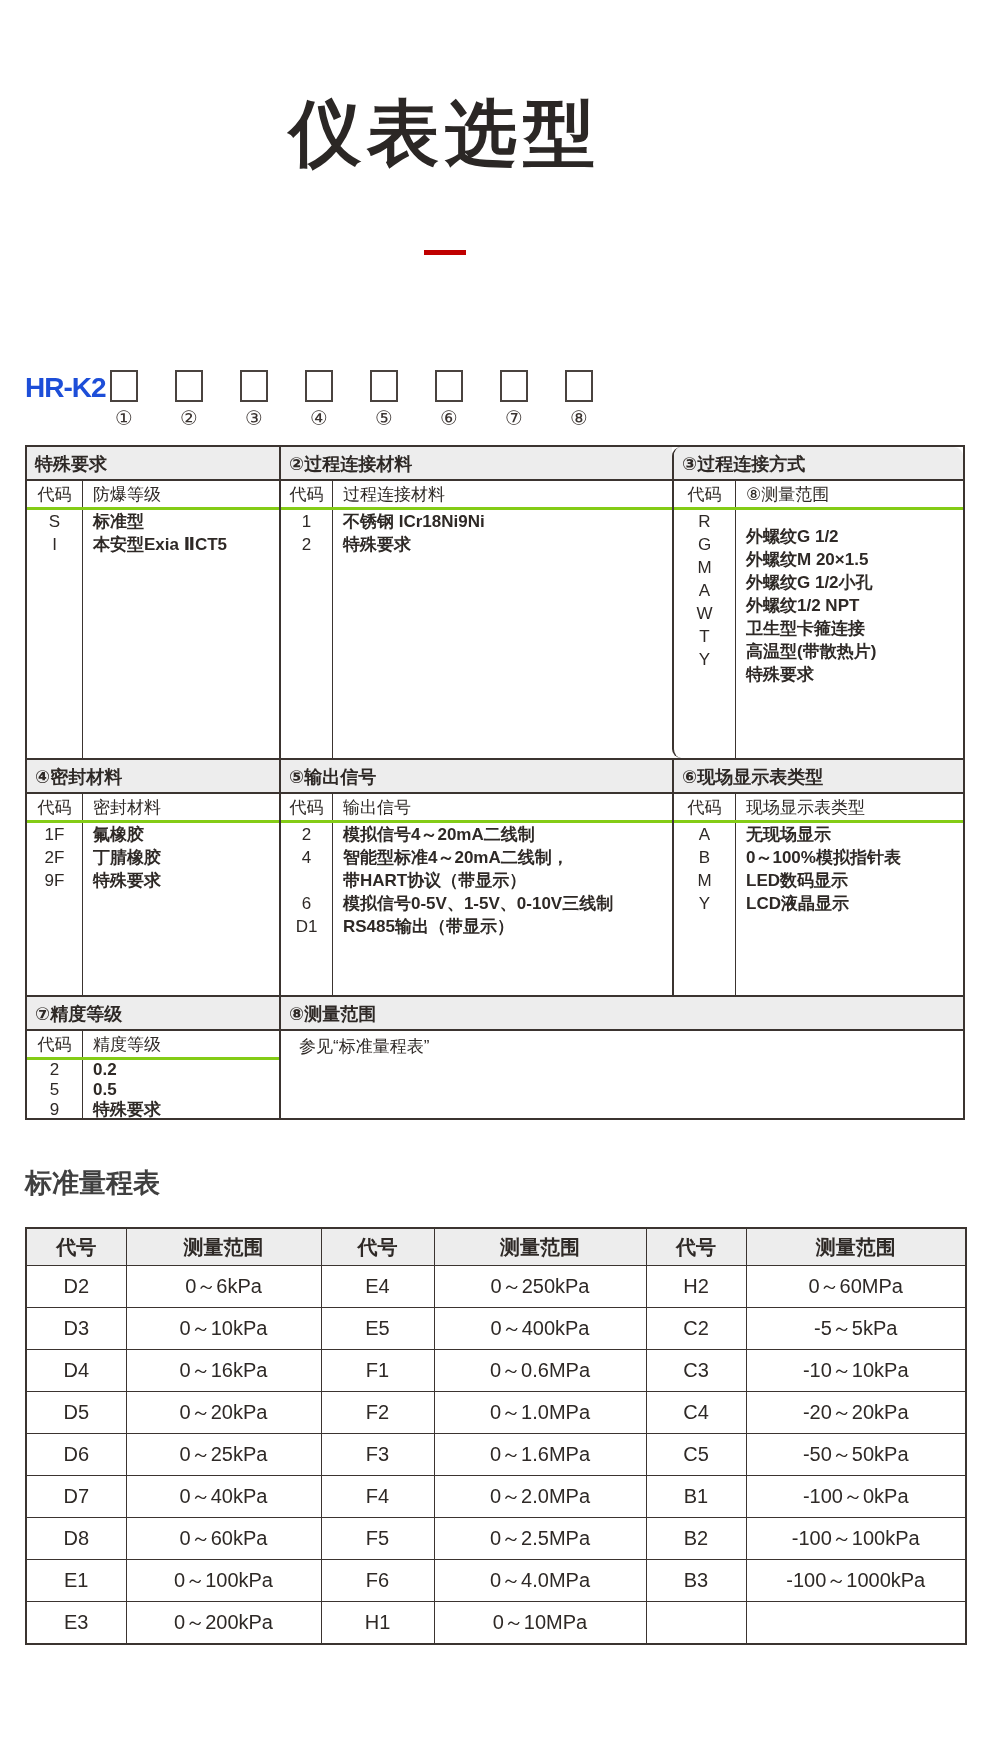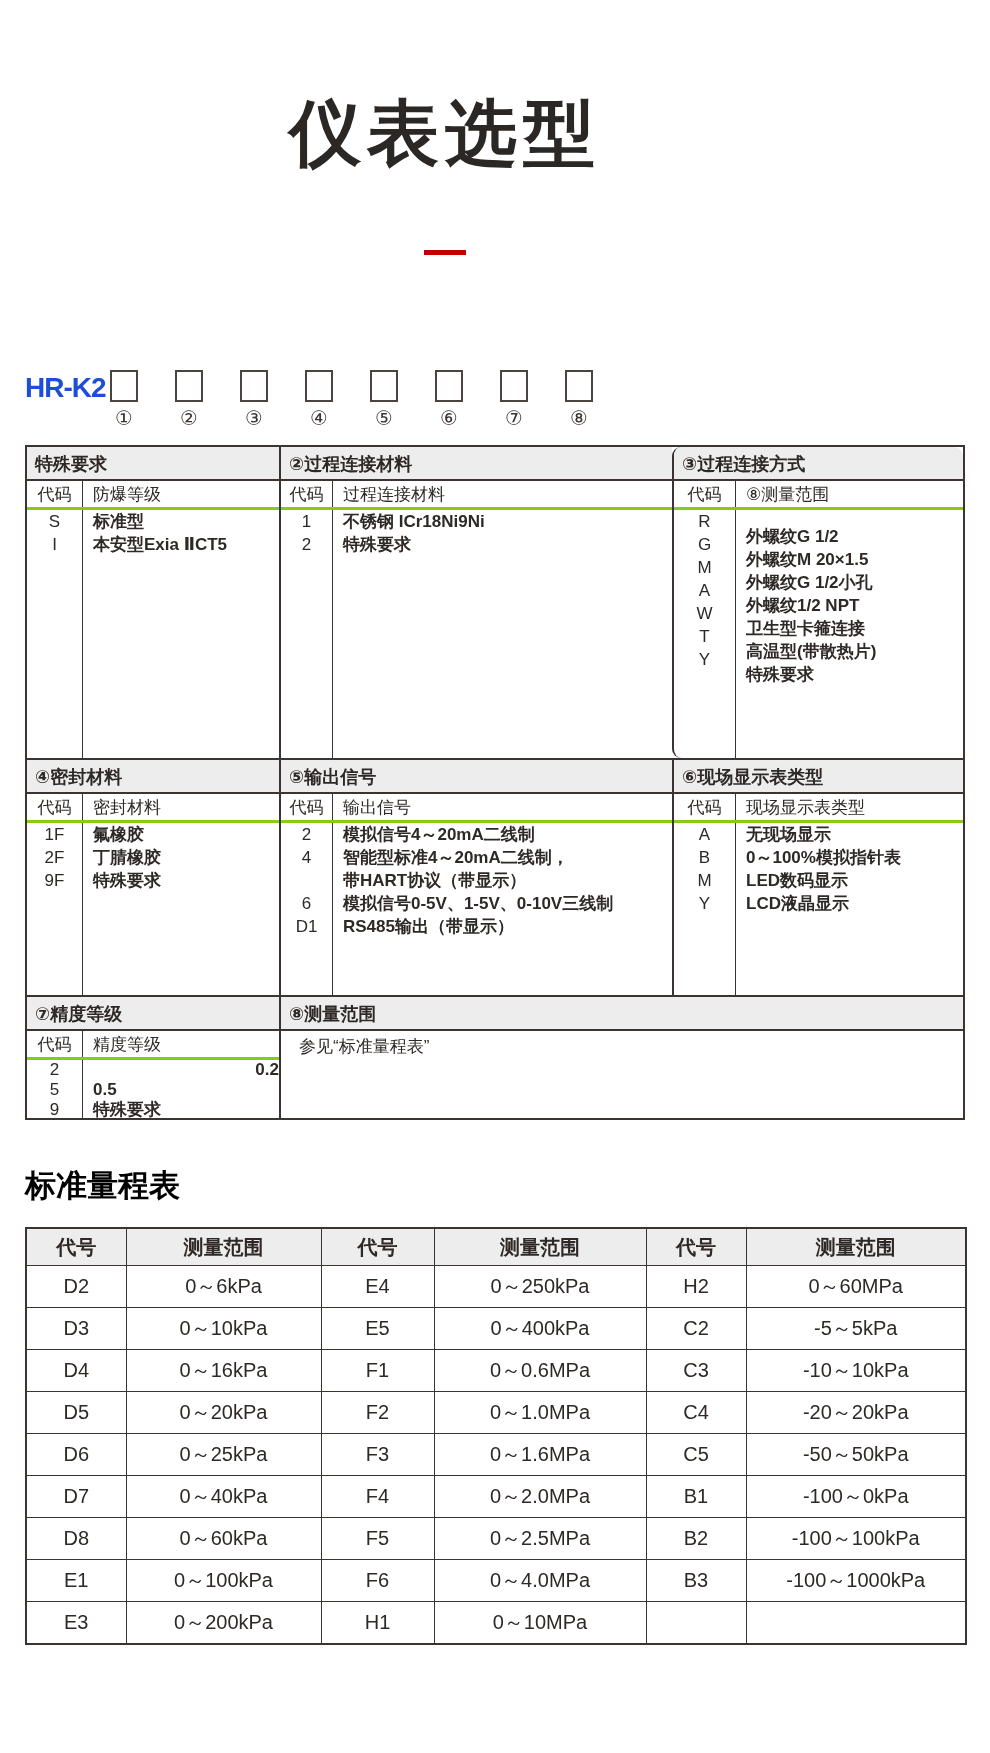--- a/index.html
+++ b/index.html
@@ -38,22 +38,22 @@
   .sub-val{flex:1;padding-left:10px;}
   .sel-body{display:flex;flex:1;font-size:17px;overflow:hidden;}
   .body-code{border-right:1px solid #3b3430;box-sizing:border-box;}
   .body-val{flex:1;}
   .row-line{box-sizing:border-box;}
   .body-code .row-line{text-align:center;}
   .body-val .row-line{padding-left:10px;white-space:pre-line;font-weight:bold;}
   .note-cell{font-size:17px;padding:4px 0 0 18px;}
 
   
-  .range-title{position:absolute;left:25px;top:1165px;margin:0;font-size:31px;
-    font-weight:800;color:#000000;}
+  .range-title{position:absolute;left:25px;top:1165px;margin:0;font-size:27px;
+    font-weight:800;color:#404040;}
   .range-wrap{position:absolute;left:25px;top:1227px;width:940px;}
   table.range{border-collapse:collapse;width:940px;border:2px solid #3b3430;
     font-size:20px;color:#2e2926;table-layout:fixed;}
   table.range th{background:#ededed;border:1px solid #3b3430;height:34px;
     font-weight:700;text-align:center;}
   table.range td{border:1px solid #3b3430;height:39px;text-align:center;}
 </style>
 </head>
 <body>
 
@@ -219,21 +219,21 @@
             <div class="sub-code" style="width: 56px;">代码</div>
             <div class="sub-val">精度等级</div>
           </div>
           <div class="sel-body">
             <div class="body-code" style="width: 56px;">
               <div class="row-line" style="height: 20px; line-height: 20px;">2</div>
               <div class="row-line" style="height: 20px; line-height: 20px;">5</div>
               <div class="row-line" style="height: 20px; line-height: 20px;">9</div>
             </div>
             <div class="body-val">
-              <div class="row-line" style="height: 20px; line-height: 20px; text-align: right;">0.2</div>
+              <div class="row-line" style="height: 20px; line-height: 20px;">0.2</div>
               <div class="row-line" style="height: 20px; line-height: 20px;">0.5</div>
               <div class="row-line" style="height: 20px; line-height: 20px;">特殊要求</div>
             </div>
           </div>
         </div>
         <div class="sel-table" style="flex: 1 1 0%;">
           <div class="sel-title">⑧测量范围</div>
           <div class="note-cell">参见“标准量程表”</div>
         </div>
       </div>

